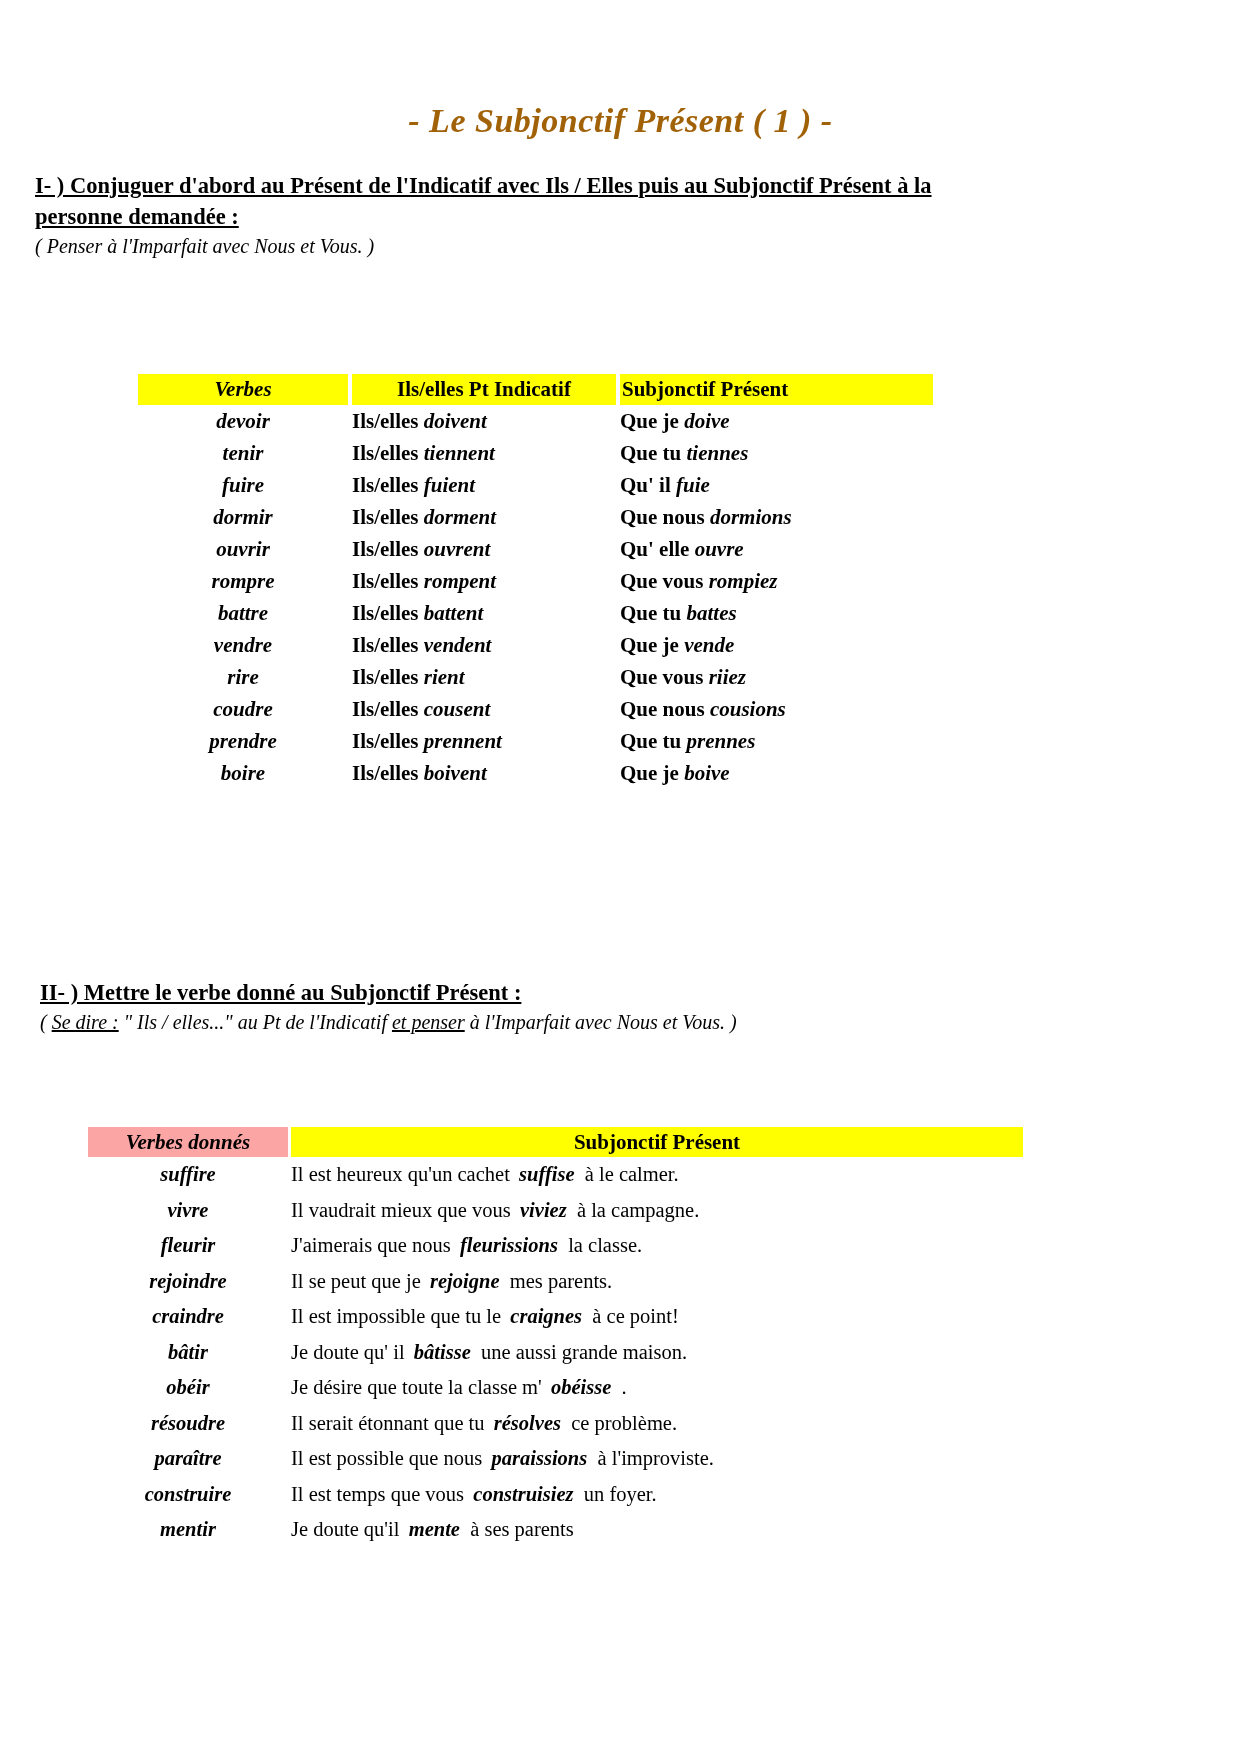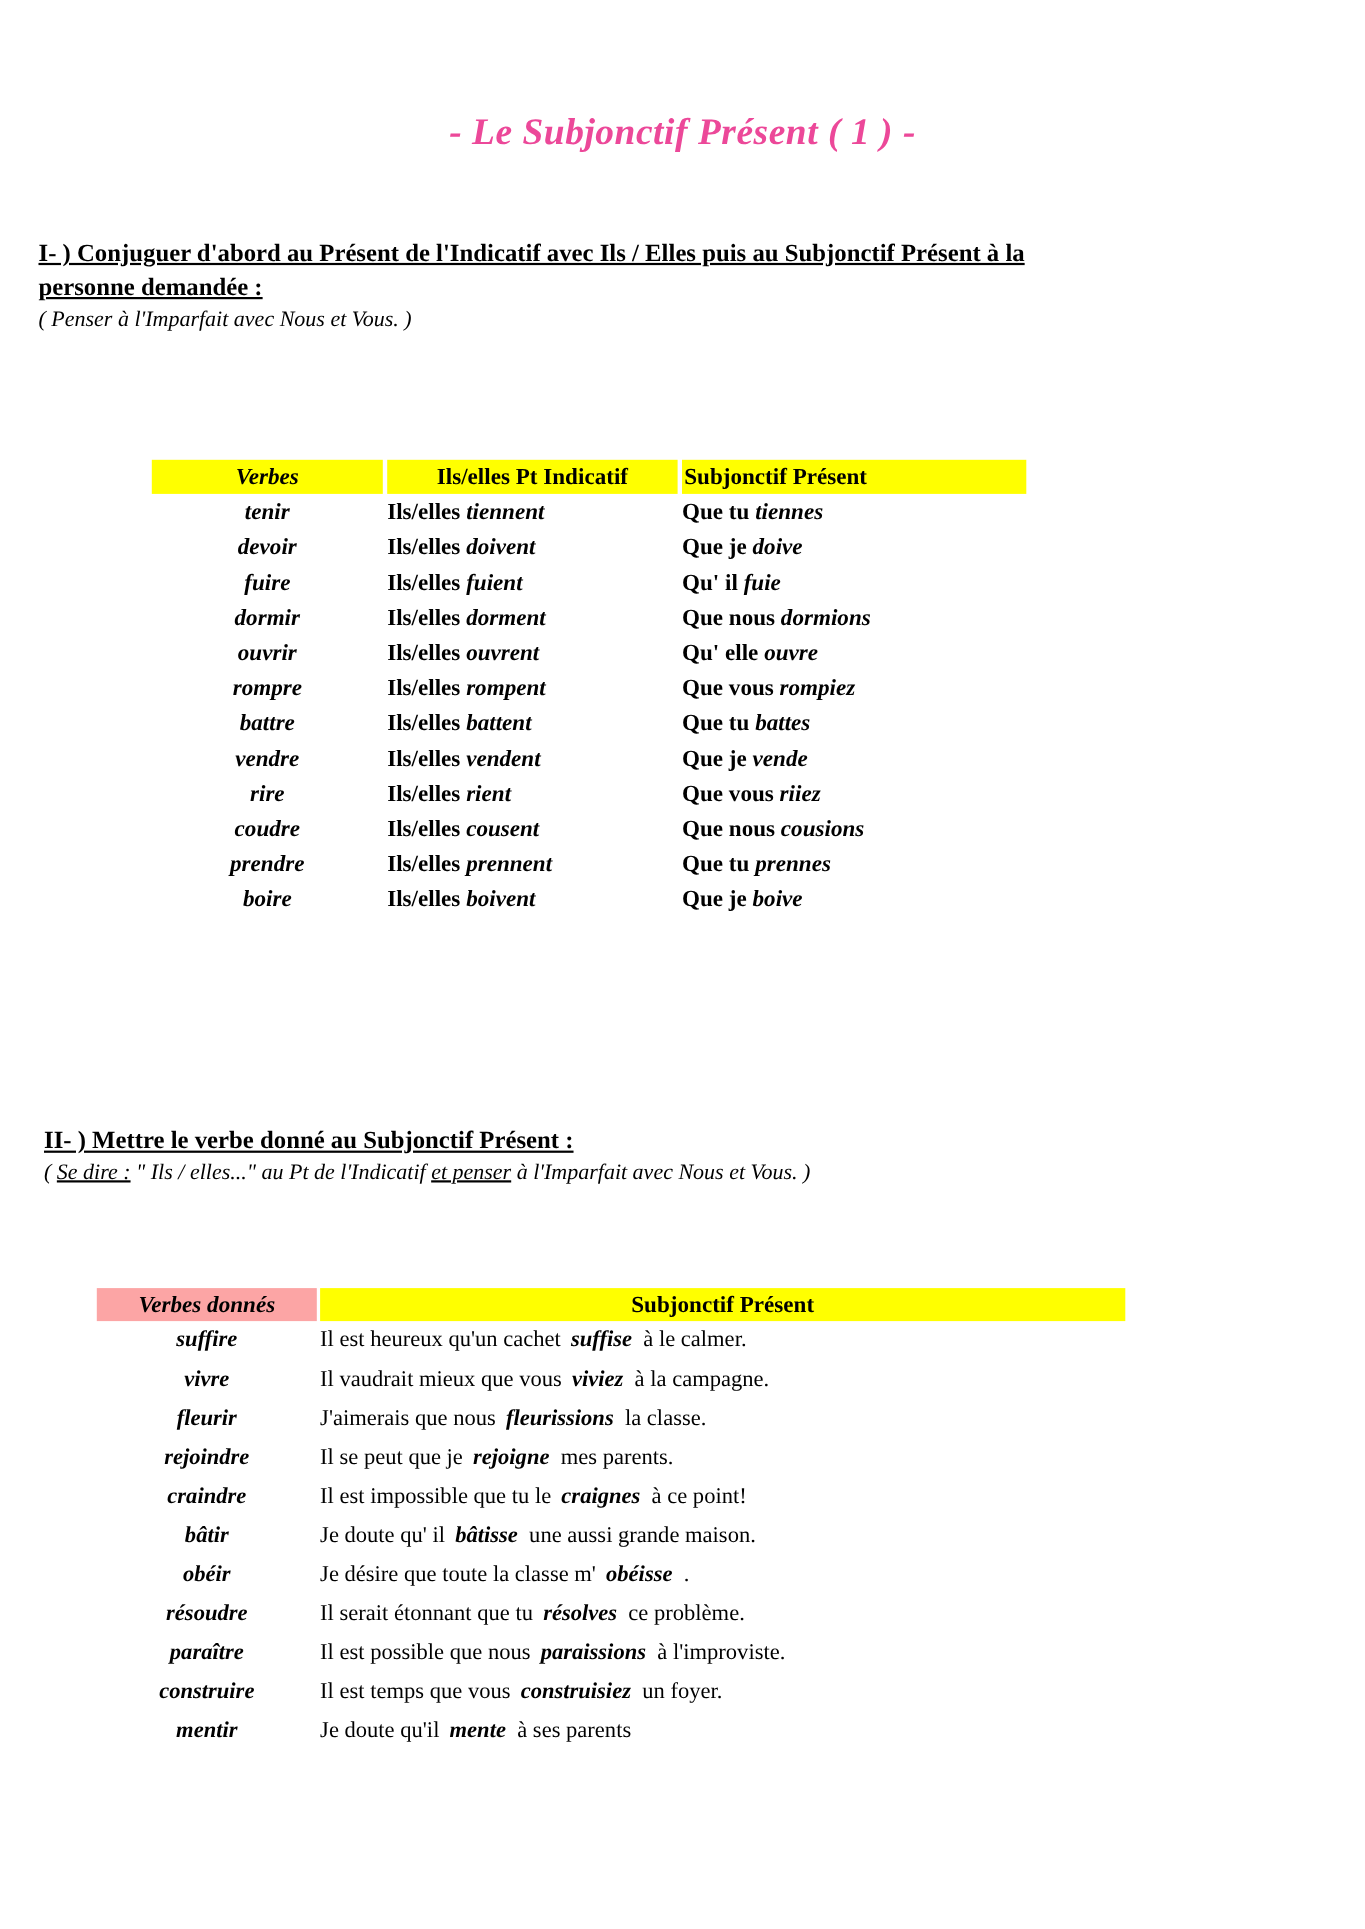--- a/index.html
+++ b/index.html
@@ -15,21 +15,21 @@
 
   .doc-title {
     padding-top: 102px;
     text-align: center;
     font-size: 34px;
     font-weight: bold;
     font-style: italic;
     letter-spacing: 0.5px;
   }
 
-  .sec1 { margin: 74px 30px 0 35px; }
+  .sec1 { margin: 30px 30px 0 35px; }
   .sec2 { margin: 188px 30px 0 40px; }
 
   .heading { font-size: 22.5px; font-weight: bold; line-height: 1.38; }
   .heading .hline { display: inline; text-decoration: underline; }
   .heading .hline2 { display: block; text-decoration: underline; width: -moz-fit-content; width: fit-content; }
 
   .note { font-size: 20px; font-style: italic; margin-top: 3px; }
   .note .u { text-decoration: underline; }
 
   table { border-collapse: separate; }
@@ -59,48 +59,48 @@
   .table2 td { font-size: 20.5px; height: 35.5px; padding: 0; vertical-align: middle; }
   .t2-verb { width: 200px; text-align: center; font-weight: bold; font-style: italic; }
   .t2-sent { width: 732px; text-align: left; padding-left: 5px; font-weight: normal; }
   .t2-sent .bi { margin: 0 0.5em 0 0.45em; }
 </style>
 </head>
 <body>
 
 <div class="page">
 
-  <div class="doc-title" style="color: #ec4899;">- Le Subjonctif Présent ( 1 ) -</div>
+  <div class="doc-title" style="color: #a16207;">- Le Subjonctif Présent ( 1 ) -</div>
 
   <div class="sec1">
     <div class="heading">
       <span class="hline">I- ) Conjuguer d'abord au Présent de l'Indicatif avec Ils / Elles puis au Subjonctif Présent à la</span>
       <span class="hline2">personne demandée :</span>
     </div>
     <div class="note">( Penser à l'Imparfait avec Nous et Vous. )</div>
   </div>
 
   <table class="table1">
     <thead>
       <tr>
         <th class="c-verb" style="background: rgb(255, 255, 0);">Verbes</th>
         <th class="c-ind" style="background: rgb(255, 255, 0);">Ils/elles Pt Indicatif</th>
         <th class="c-subj th-left" style="background: rgb(255, 255, 0);">Subjonctif Présent</th>
       </tr>
     </thead>
     <tbody id="t1-body">
         <tr>
+          <td class="c-verb">devoir</td>
+          <td class="c-ind"><span>Ils/elles</span> <span class="bi">doivent</span></td>
+          <td class="c-subj"><span>Que je</span> <span class="bi">doive</span></td>
+        </tr>
+        <tr>
           <td class="c-verb">tenir</td>
           <td class="c-ind"><span>Ils/elles</span> <span class="bi">tiennent</span></td>
           <td class="c-subj"><span>Que tu</span> <span class="bi">tiennes</span></td>
-        </tr>
-        <tr>
-          <td class="c-verb">devoir</td>
-          <td class="c-ind"><span>Ils/elles</span> <span class="bi">doivent</span></td>
-          <td class="c-subj"><span>Que je</span> <span class="bi">doive</span></td>
         </tr>
         <tr>
           <td class="c-verb">fuire</td>
           <td class="c-ind"><span>Ils/elles</span> <span class="bi">fuient</span></td>
           <td class="c-subj"><span>Qu' il</span> <span class="bi">fuie</span></td>
         </tr>
         <tr>
           <td class="c-verb">dormir</td>
           <td class="c-ind"><span>Ils/elles</span> <span class="bi">dorment</span></td>
           <td class="c-subj"><span>Que nous</span> <span class="bi">dormions</span></td>

